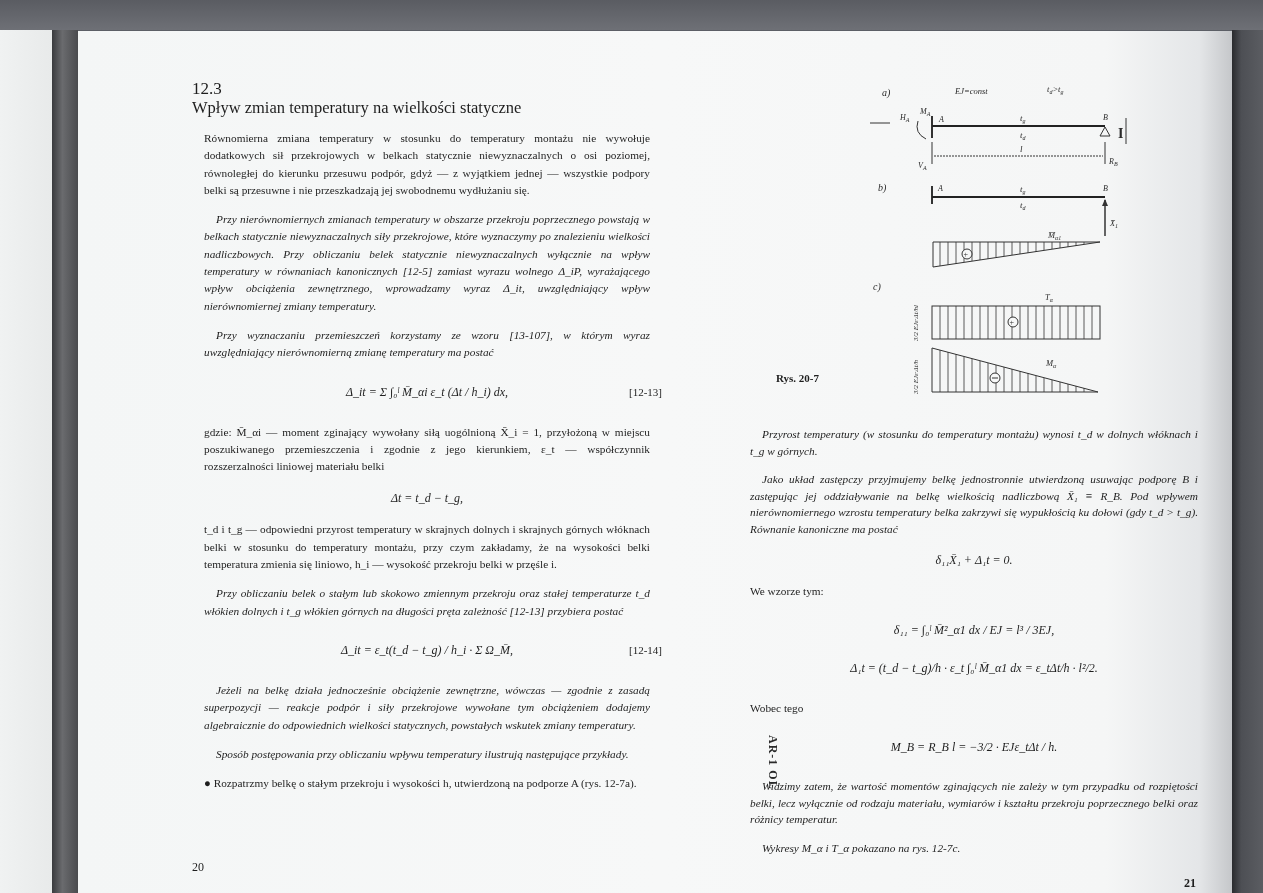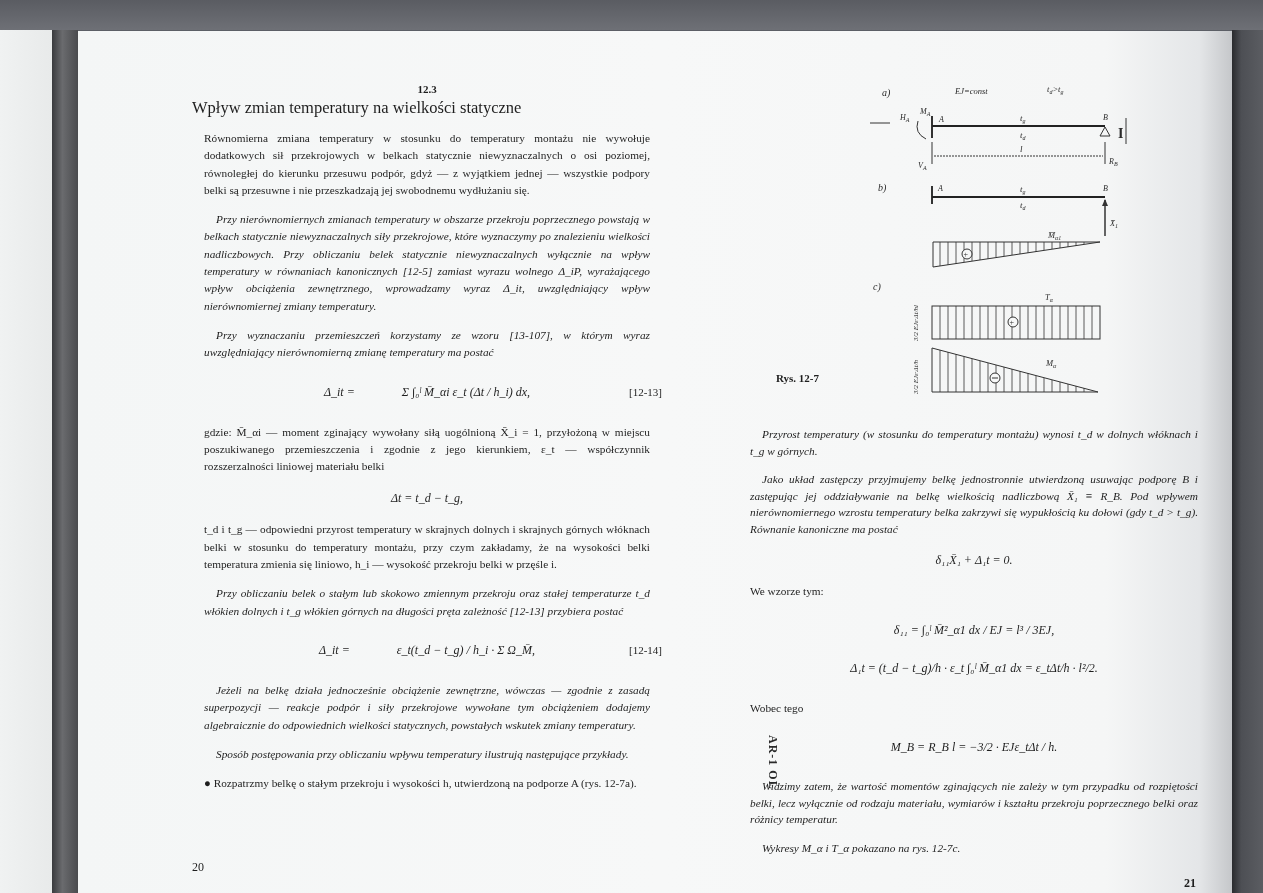--- a/index.html
+++ b/index.html
@@ -17,25 +17,25 @@
     background:linear-gradient(90deg,#3a3b3e,#6a6b6e 40%,#4a4b4e); }
   .page {
     position:absolute; left:78px; top:31px; width:1168px; height:862px;
     background:linear-gradient(90deg,#f4f6f6 0%,#f7f8f8 50%,#f5f6f6 88%,#e4e6e8 96%,#b8babd 100%);
   }
   .right-cover { position:absolute; left:1232px; top:30px; width:31px; height:863px;
     background:linear-gradient(90deg,#2a2b2e,#4d4f54 30%,#5b5d62); }
 
   
   .lp { position:absolute; left:192px; top:80px; width:470px; font-size:11.3px; line-height:17.3px; }
-  .sec-num { font-weight:bold; font-size:11px; line-height:18px;text-align:center; }
+  .sec-num { font-weight:normal; font-size:17px; line-height:18px; }
   .sec-title { font-weight:normal; font-size:16.5px; line-height:20px; margin-bottom:12px; }
   p { margin:12px; text-align:justify; }
   .ind { text-indent:12px;font-style:italic; }
-  .eq { position:relative; height:38px; display:flex; align-items:center; justify-content:center; font-style:italic; font-size:12px;gap:22px; }
+  .eq { position:relative; height:38px; display:flex; align-items:center; justify-content:center; font-style:italic; font-size:12px; }
   .eq.small { height:22px;margin-top:10px; }
   .eq-num { position:absolute; right:0; font-style:normal; font-size:11px; }
   .page-num { position:absolute; font-size:12px; }
 
   
   .rp { position:absolute; left:738px; top:414px; width:472px; font-size:11.3px; line-height:16.5px; }
   .fig { position:absolute; left:860px; top:76px; width:330px; height:330px; }
   .fig svg { width:330px; height:330px; }
   .fig-caption { position:absolute; left:776px; top:372px; font-weight:bold; font-size:11px; }
   .stamp { position:absolute; left:780px; top:735px; font-weight:bold; font-size:12px; transform:rotate(90deg); transform-origin:left top; letter-spacing:1px; color:#2a2a2a; }
@@ -195,21 +195,21 @@
         <line x1="200" y1="306" x2="200" y2="316"></line>
       <line x1="208" y1="308" x2="208" y2="316"></line>
         <line x1="216" y1="310" x2="216" y2="316"></line>
       <line x1="224" y1="312" x2="224" y2="316"></line>
     </g>
     <circle cx="135" cy="302" r="5" fill="#f7f8f8" stroke="#333"></circle>
     <line x1="132" y1="302" x2="138" y2="302" stroke="#333"></line>
     <text transform="translate(58,318) rotate(-90)" font-size="7">3/2 EJε·Δt/h</text>
   </svg>
 </div>
-<div class="fig-caption">Rys. 12-7</div>
+<div class="fig-caption">Rys. 20-7</div>
 
 <div class="rp">
   <p class="ind">Przyrost temperatury (w stosunku do temperatury montażu) wynosi t_d w dolnych włóknach i t_g w górnych.</p>
   <p class="ind">Jako układ zastępczy przyjmujemy belkę jednostronnie utwierdzoną usuwając podporę B i zastępując jej oddziaływanie na belkę wielkością nadliczbową X̄₁ ≡ R_B. Pod wpływem nierównomiernego wzrostu temperatury belka zakrzywi się wypukłością ku dołowi (gdy t_d &gt; t_g). Równanie kanoniczne ma postać</p>
   <div class="eq small">
     <span>δ₁₁X̄₁ + Δ₁t = 0.</span>
   </div>
   <p>We wzorze tym:</p>
   <div class="eq">
     <span>δ₁₁ = ∫₀ˡ M̄²_α1 dx / EJ = l³ / 3EJ,</span>

